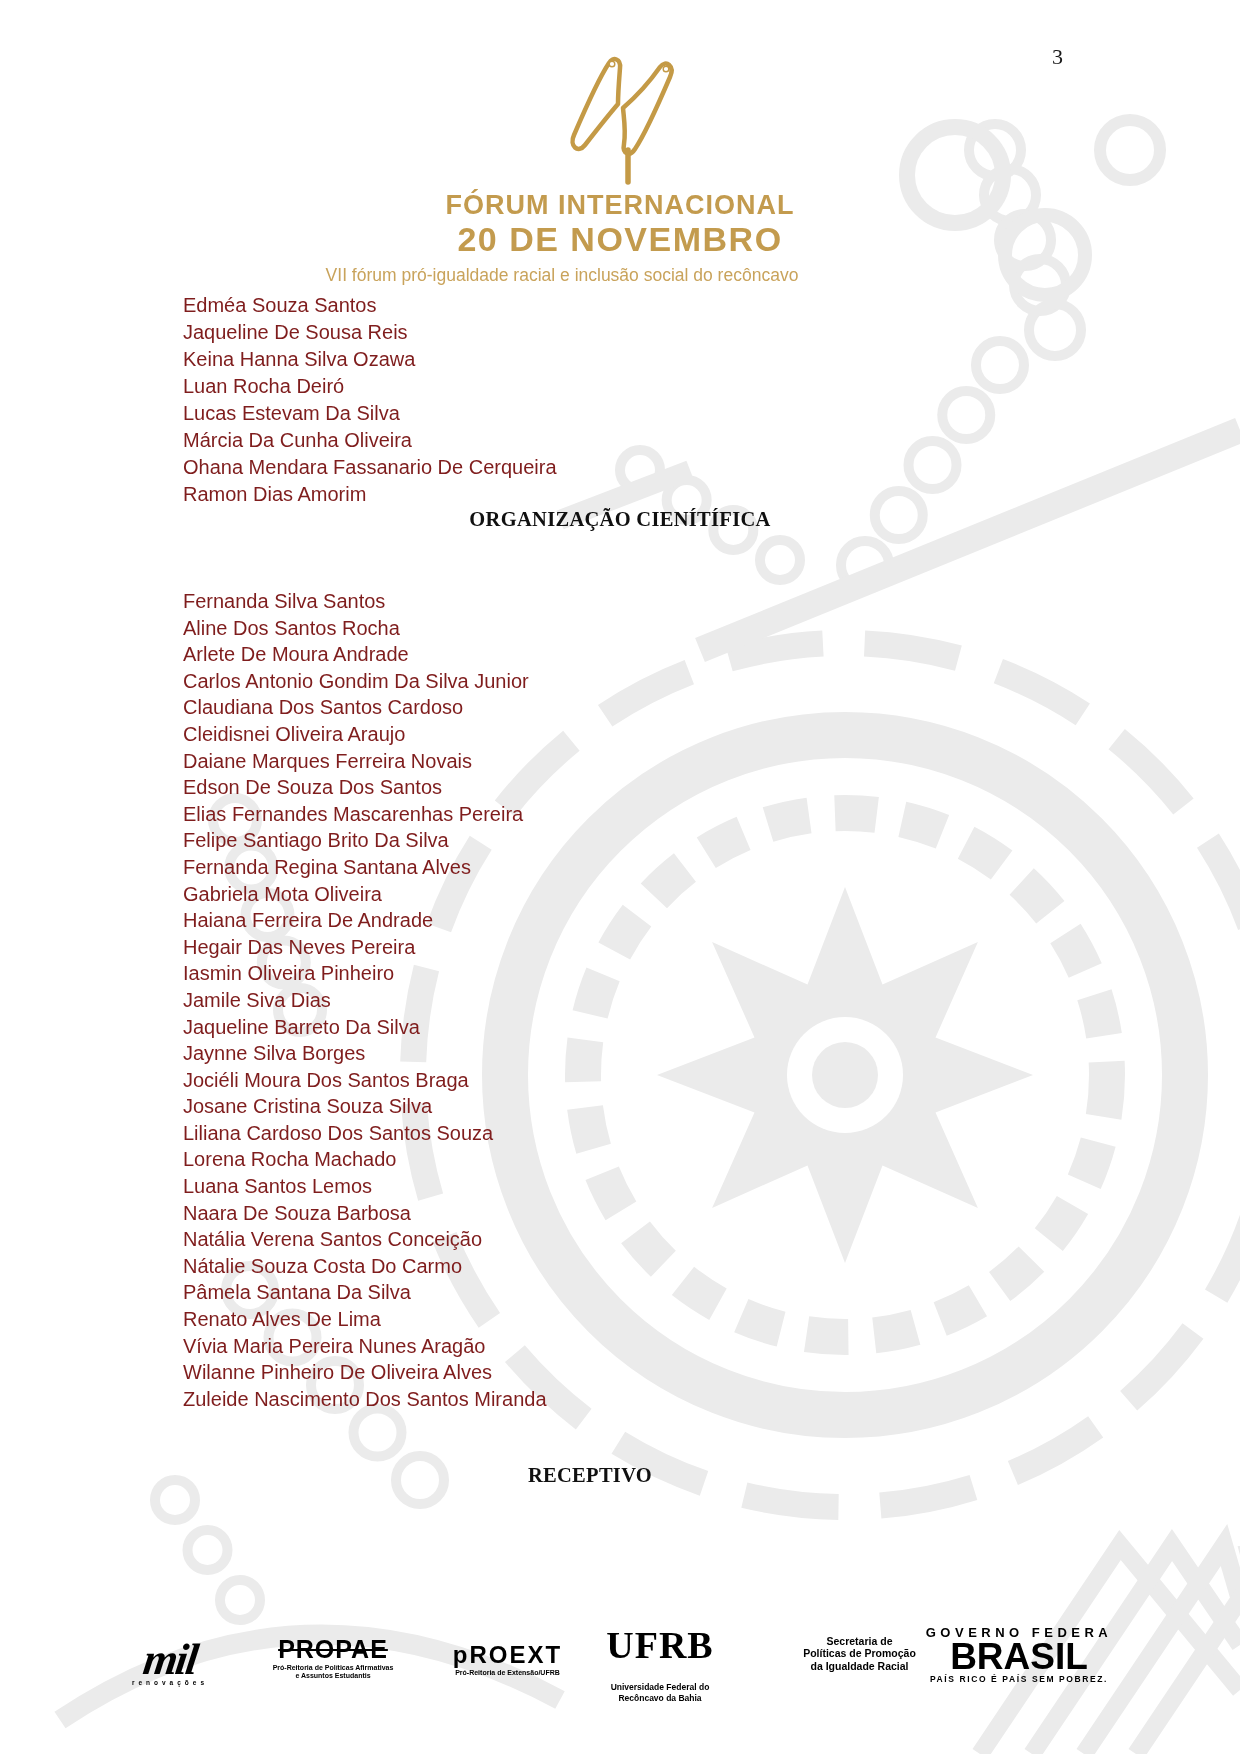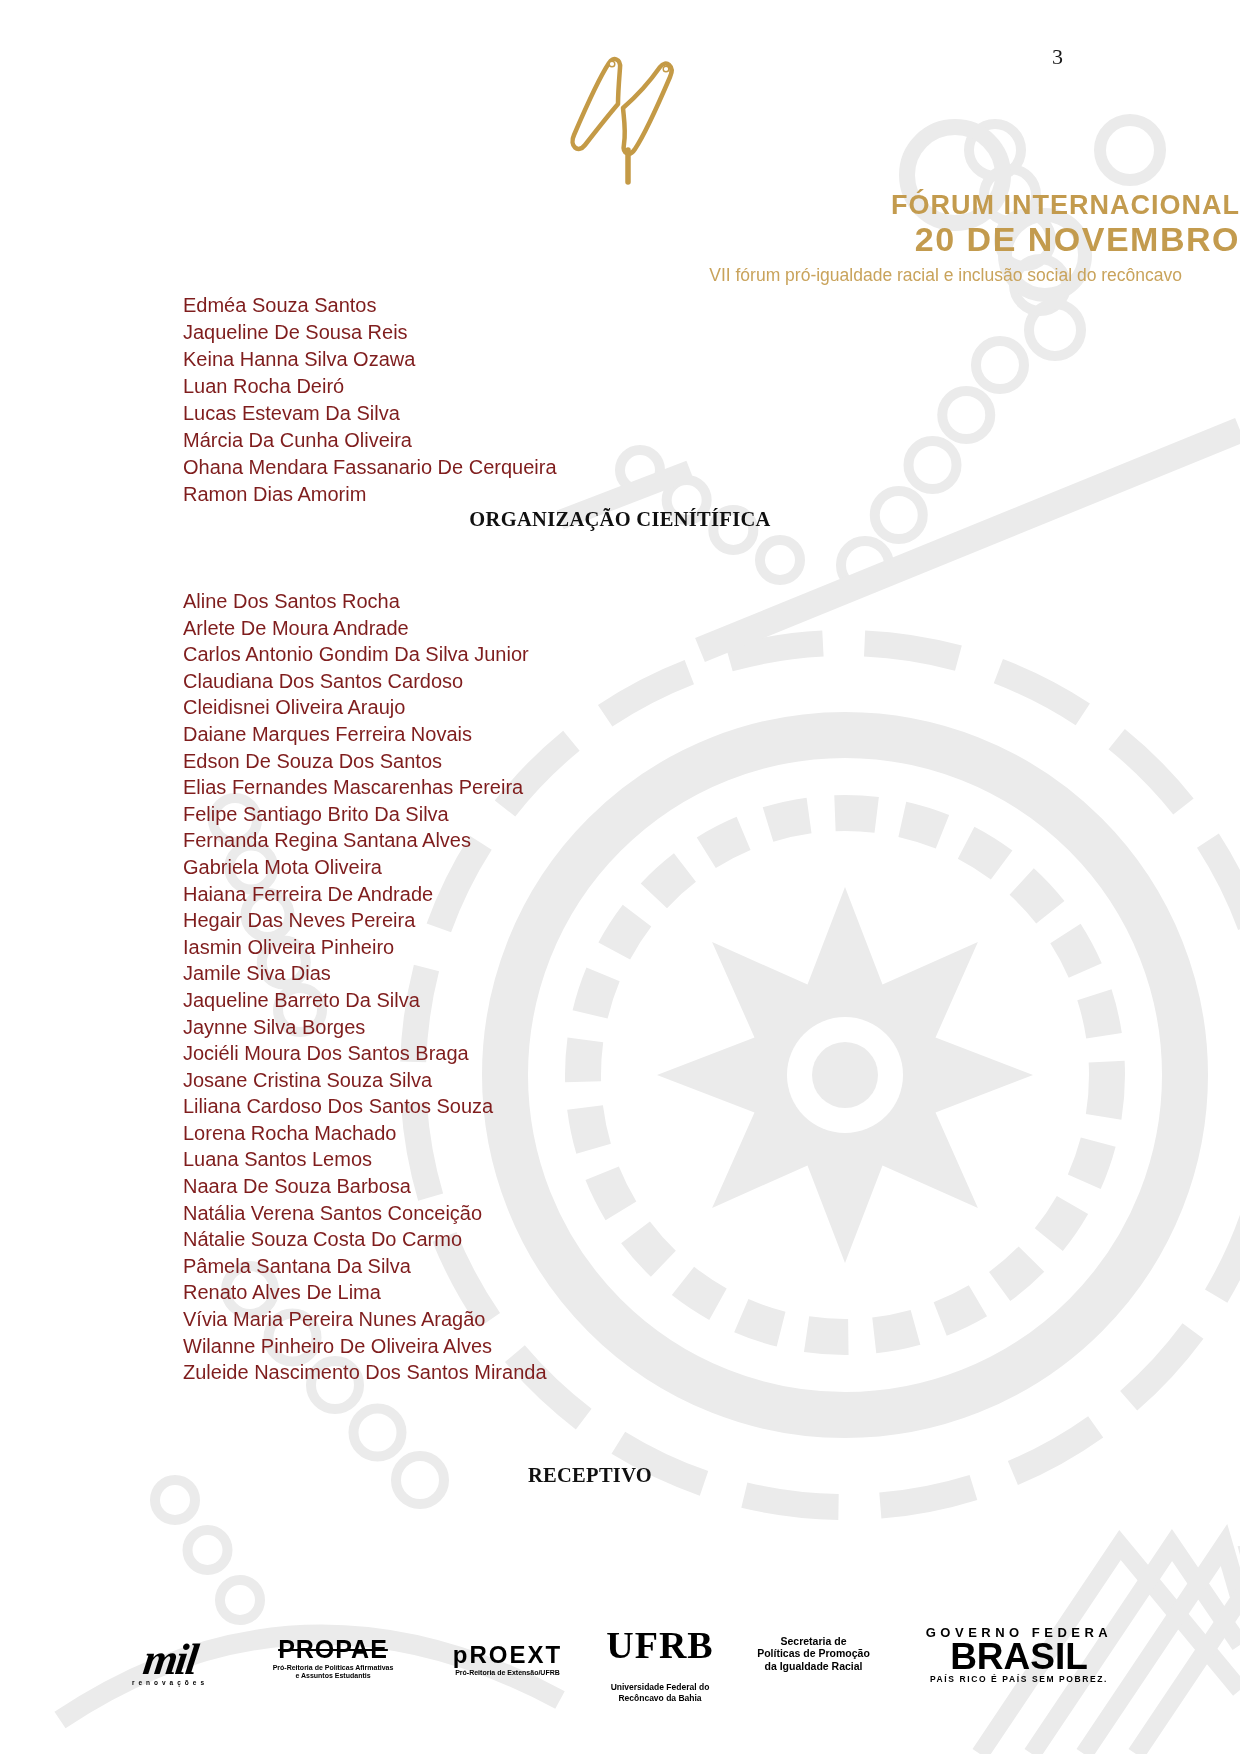--- a/index.html
+++ b/index.html
@@ -8,21 +8,21 @@
     overflow:hidden;font-family:"Liberation Serif",serif;color:#151515;
   }
   #wm{position:absolute;left:0;top:0;width:1240px;height:1754px;z-index:0;}
   .content{position:absolute;left:0;top:0;width:100%;height:100%;z-index:1;}
 
   .page-number{
     position:absolute;top:44px;left:1052px;font-size:22px;color:#1a1a1a;
     font-family:"Liberation Serif",serif;
   }
 
-  .header{position:absolute;top:50px;left:0;width:100%;text-align:right;}
+  .header{position:absolute;top:50px;left:0;width:100%;text-align:center;}
   .bow{display:block;margin:0 auto;}
   .title-1{
     font-family:"Liberation Sans",sans-serif;font-weight:600;font-size:27px;
     letter-spacing:1px;color:#C39B4E;margin-top:6px;line-height:1.0;
   }
   .title-2{
     font-family:"Liberation Sans",sans-serif;font-weight:700;font-size:34px;
     letter-spacing:1.5px;color:#C39B4E;margin-top:3px;line-height:1.0;
   }
   .subtitle{
@@ -67,21 +67,21 @@
   .logo-proext{left:440px;top:24px;width:135px;}
   .proext-main{font-family:"Liberation Sans",sans-serif;font-weight:900;font-size:24px;
     letter-spacing:2px;line-height:.9;}
 
   .logo-ufrb{left:600px;top:8px;width:120px;}
   .ufrb-main{font-family:"Liberation Serif",serif;font-weight:700;font-size:38px;
     letter-spacing:1px;line-height:.9;}
   .ufrb-sub{font-family:"Liberation Sans",sans-serif;font-weight:700;font-size:8.5px;
     line-height:1.3;margin-top:20px;}
 
-  .logo-seppir{left:746px;top:15px;width:135px;}
+  .logo-seppir{left:792px;top:15px;width:135px;}
   .seppir-line{font-family:"Liberation Sans",sans-serif;font-weight:700;font-size:10.5px;
     line-height:1.18;}
 
   .logo-brasil{left:924px;top:6px;width:190px;}
   .brasil-top{font-family:"Liberation Sans",sans-serif;font-weight:700;font-size:13px;
     letter-spacing:4.5px;line-height:1;}
   .brasil-main{font-family:"Liberation Sans",sans-serif;font-weight:900;font-size:37px;
     letter-spacing:0px;line-height:.95;}
   .brasil-bottom{font-family:"Liberation Sans",sans-serif;font-weight:700;font-size:8.5px;
     letter-spacing:1.6px;line-height:1;margin-top:1px;}
@@ -163,20 +163,21 @@
         <div class="name">Luan Rocha Deiró</div>
         <div class="name">Lucas Estevam Da Silva</div>
         <div class="name">Márcia Da Cunha Oliveira</div>
         <div class="name">Ohana Mendara Fassanario De Cerqueira</div>
         <div class="name">Ramon Dias Amorim</div>
       </div>
 
     <div id="heading-organizacao" class="section-heading">ORGANIZAÇÃO CIENÍTÍFICA</div>
 
     <div id="list-2" class="name-list">
+        <div class="name">Fernanda Silva Santos</div>
         <div class="name">Aline Dos Santos Rocha</div>
         <div class="name">Arlete De Moura Andrade</div>
         <div class="name">Carlos Antonio Gondim Da Silva Junior</div>
         <div class="name">Claudiana Dos Santos Cardoso</div>
         <div class="name">Cleidisnei Oliveira Araujo</div>
         <div class="name">Daiane Marques Ferreira Novais</div>
         <div class="name">Edson De Souza Dos Santos</div>
         <div class="name">Elias Fernandes Mascarenhas Pereira</div>
         <div class="name">Felipe Santiago Brito Da Silva</div>
         <div class="name">Fernanda Regina Santana Alves</div>

